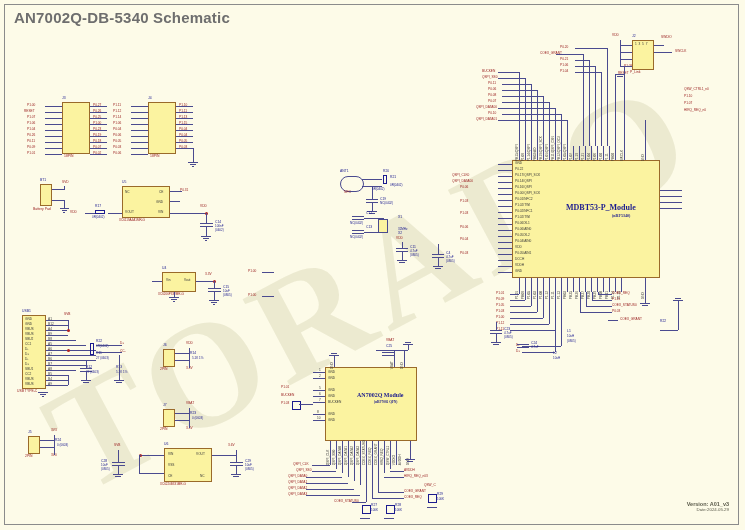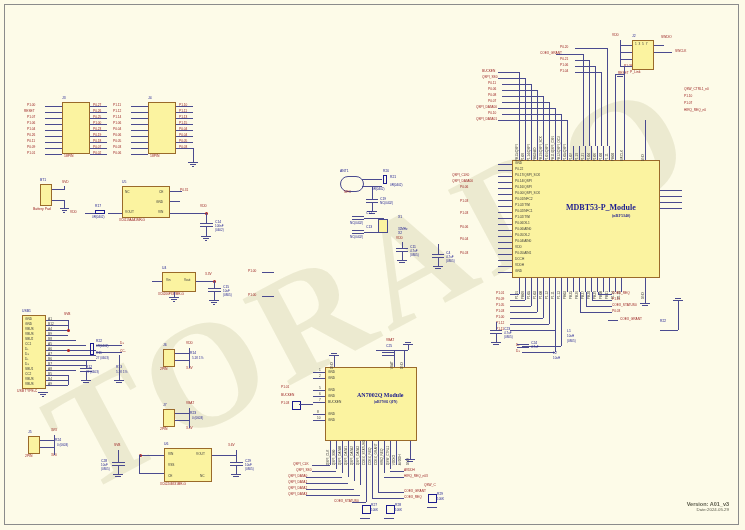--- a/index.html
+++ b/index.html
@@ -65,20 +65,21 @@
   #version .vline{font-size:5.5px;font-weight:bold;}
   #version .dline{font-size:4.4px;}
 </style>
 </head>
 <body>
 
 <div id="page">
 
   <div id="sheet-border"></div>
 
+  <div id="title">AN7002Q-DB-5340 Schematic</div>
 
   <div id="watermark">TORADO</div>
 
   <div class="conn" style="left:62px;top:102px;width:28px;height:52px;"></div>
   <div class="refdes" style="left:62px;top:97px;">J3</div>
   <div class="refdes" style="left:64px;top:155px;color:#9a2020;">18PIN</div>
 
   <div class="conn" style="left:148px;top:102px;width:28px;height:52px;"></div>
   <div class="refdes" style="left:148px;top:97px;">J4</div>
   <div class="refdes" style="left:150px;top:155px;color:#9a2020;">18PIN</div>

